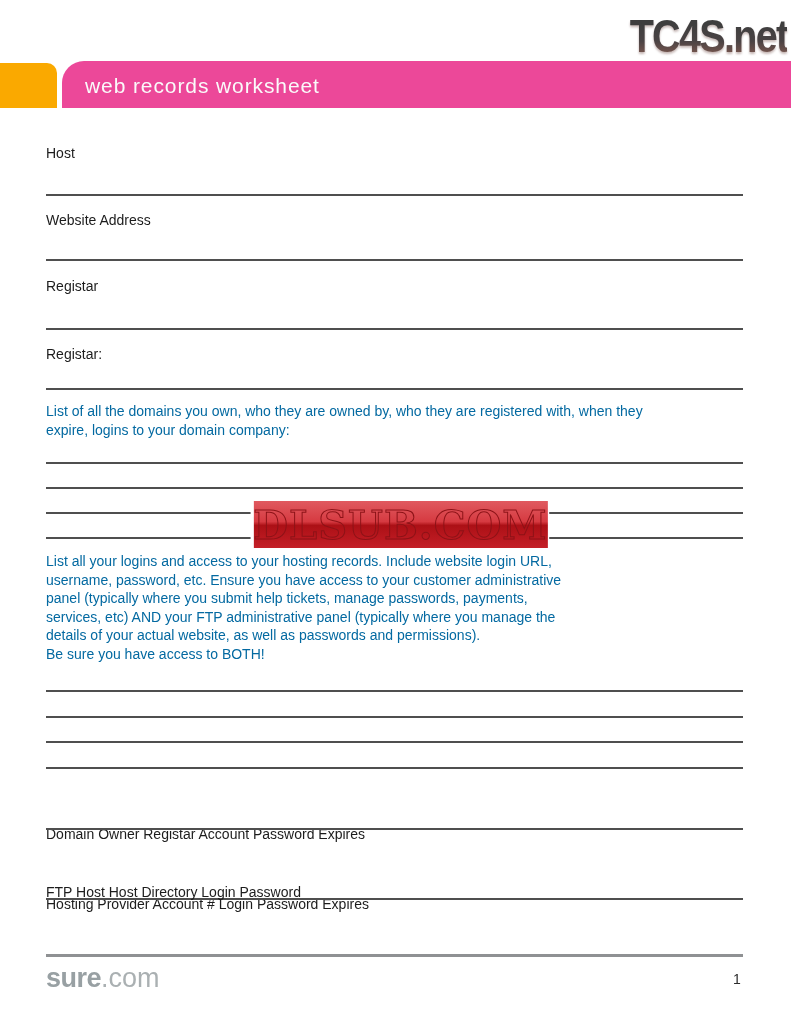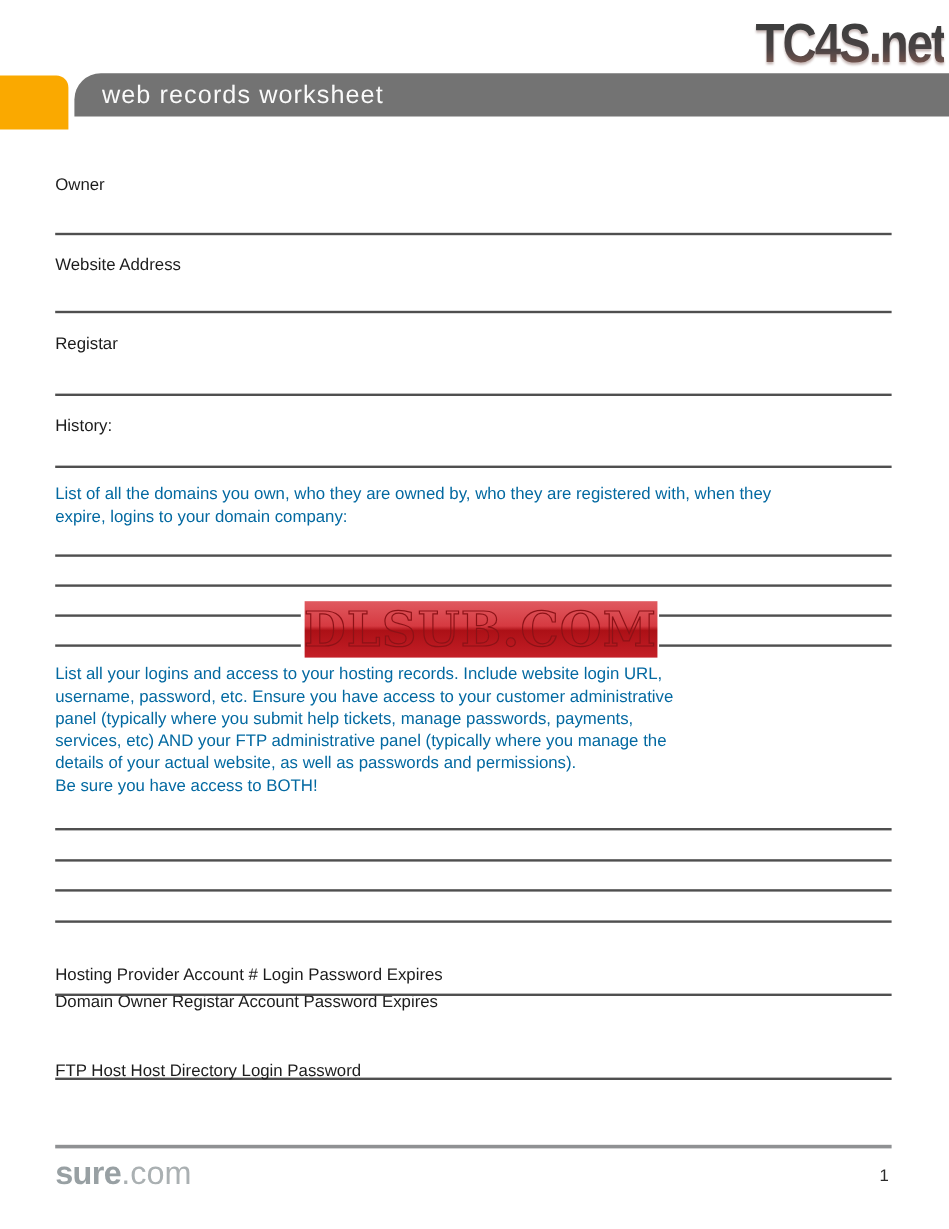--- a/index.html
+++ b/index.html
@@ -40,22 +40,22 @@
   .accent {
     position: absolute;
     left: 0; top: 47px;
     width: 57px; height: 45px;
     background: #faa900;
     border-top-right-radius: 10px;
   }
   .headerbar {
     position: absolute;
     left: 62px; right: 0; top: 45px;
-    height: 36px;
-    background: #737373;
+    height: 47px;
+    background: #ec4899;
     border-top-left-radius: 22px;
     display: flex;
     align-items: center;
     z-index: 2;
   }
   .title {
     color: #fafafa;
     font-size: 21px;
     font-weight: 400;
     letter-spacing: 0.9px;
@@ -168,30 +168,30 @@
 
   <div class="tc4s">
     <span class="tc4s-text">TC4S.net</span>
   </div>
 
   <div class="accent"></div>
   <div class="headerbar">
     <span class="title">web records worksheet</span>
   </div>
 
-  <div class="label" style="top:129px">Owner</div>
+  <div class="label" style="top:129px">Host</div>
   <div class="rule" style="top:178px"></div>
 
   <div class="label" style="top:196px">Website Address</div>
   <div class="rule" style="top:243px"></div>
 
   <div class="label" style="top:262px">Registar</div>
   <div class="rule" style="top:312px"></div>
 
-  <div class="label" style="top:330px">History:</div>
+  <div class="label" style="top:330px">Registar:</div>
   <div class="rule" style="top:372px"></div>
 
   <div class="para" style="top:386px">List of all the domains you own, who they are owned by, who they are registered with, when they
 expire, logins to your domain company:</div>
   <div class="rule" style="top:446px"></div>
   <div class="rule" style="top:471px"></div>
   <div class="rule" style="top:496px"></div>
   <div class="rule" style="top:521px"></div>
 
   <div class="wm dlsub">
@@ -206,21 +206,21 @@
 details of your actual website, as well as passwords and permissions).
 Be sure you have access to BOTH!</div>
   <div class="rule" style="top:674px"></div>
   <div class="rule" style="top:700px"></div>
   <div class="rule" style="top:725px"></div>
   <div class="rule" style="top:751px"></div>
 
   <div class="label" style="top:810px">Domain Owner Registar Account Password Expires</div>
   <div class="rule" style="top:812px"></div>
 
-  <div class="label" style="top:788px">Hosting Provider Account # Login Password Expires</div>
+  <div class="label" style="top:880px">Hosting Provider Account # Login Password Expires</div>
   <div class="rule" style="top:882px"></div>
 
   <div class="label" style="top:868px">FTP Host Host Directory Login Password</div>
   <div class="rule rule-footer" style="top:938px"></div>
 
   <div class="lynda">
     <span class="lynda-main">sure</span><span class="lynda-suffix">.com</span>
   </div>
   <div class="pagenum">1</div>
 

